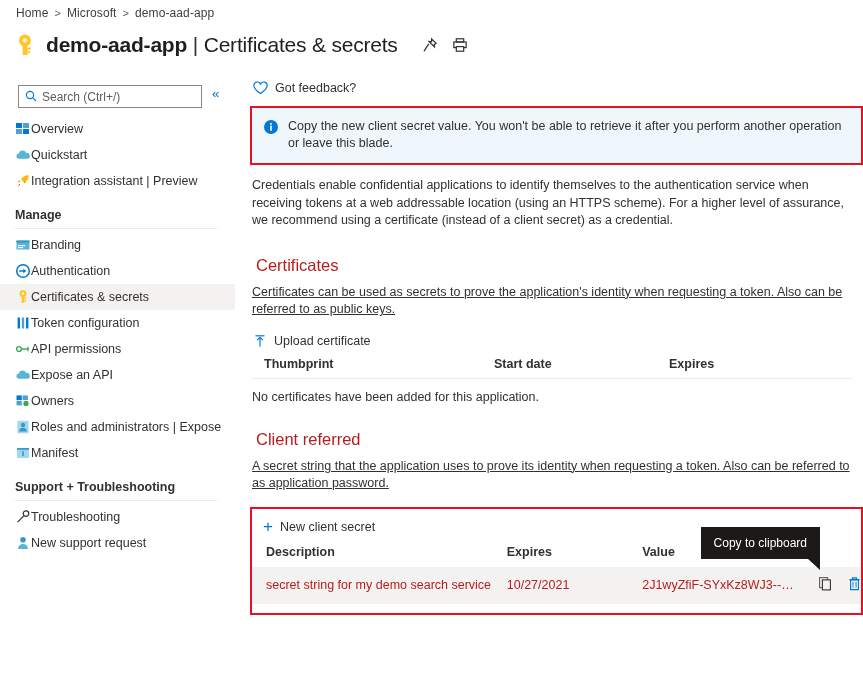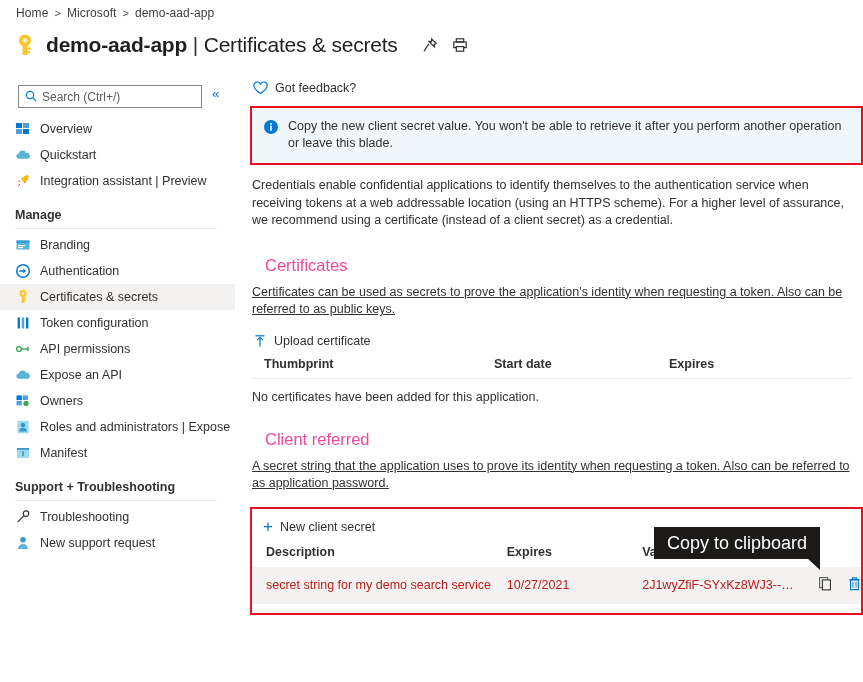--- a/index.html
+++ b/index.html
@@ -55,21 +55,21 @@
   }
   .search-input::placeholder { color: #605e5c; opacity: 1; }
   .collapse-btn {
     position: absolute; left: 212px; top: 8px;
     font-size: 13px; color: #0078d4; cursor: pointer; line-height: 16px;
   }
 
   .nav-list { position: absolute; left: 0; top: 38px; width: 235px; }
   .nav-item {
     display: flex; align-items: center; height: 26px;
-    padding-left: 15px; gap: 9px; cursor: pointer;
+    padding-left: 15px; cursor: pointer;
     font-size: 12.5px; color: #323130; white-space: nowrap;
   }
   .nav-item.selected { background: #f3f2f1; }
   .nav-item .ico { width: 16px; height: 16px; flex: 0 0 16px; display: block; }
   .nav-group {
     font-size: 12.5px; font-weight: 700; color: #323130;
     padding-left: 15px; height: 24px; display: flex; align-items: flex-end;
     padding-bottom: 2px;
   }
   .nav-rule { height: 1px; background: #edebe9; margin: 4px 18px 3px 15px; }
@@ -95,22 +95,22 @@
   }
   .infobar .txt { font-size: 12.5px; color: #323130; line-height: 17px; }
   .infobar svg { flex: 0 0 16px; margin-top: 1px; }
 
   .body-para {
     font-size: 12.5px; color: #323130; line-height: 17.5px;
     margin: 12px 0 0 2px; width: 600px;
   }
 
   .sec-head {
-    font-size: 16.5px; font-weight: 400; color: #ec4899;
-    margin: 26px 0 0 15px;
+    font-size: 16.5px; font-weight: 400; color: #b91c1c;
+    margin: 26px 0 0 6px;
   }
   .sec-desc {
     font-size: 12.5px; color: #323130; line-height: 17.5px;
     margin: 9px 0 0 2px; width: 600px; text-decoration: underline;
   }
 
   .cmdbar { display: flex; align-items: center; gap: 8px; margin: 15px 0 0 3px; }
   .cmd { display: flex; align-items: center; gap: 7px; cursor: pointer; font-size: 12.5px; color: #323130; }
   .cmd svg { display: block; }
   .plus { color: #0078d4; font-size: 17px; line-height: 12px; font-weight: 400; }
@@ -134,21 +134,21 @@
     font-size: 12.5px; color: #b91c1c; padding: 9px 0 9px 14px;
     white-space: nowrap; overflow: hidden; text-overflow: ellipsis;
   }
   td.icons { padding-left: 0; padding-right: 8px; }
   .icon-cell { display: flex; align-items: center; justify-content: flex-start; gap: 14px; }
   .icon-btn { cursor: pointer; display: block; }
 
   
   .tooltip {
     position: absolute; background: #1b1a19; color: #ffffff;
-    font-size: 18px; padding: 9px 13px; white-space: nowrap;
+    font-size: 12px; padding: 9px 13px; white-space: nowrap;
     z-index: 30; line-height: 14px;
   }
   .tooltip .tail {
     position: absolute; right: 0px; bottom: -11px;
     width: 0; height: 0;
     border-left: 13px solid transparent;
     border-top: 12px solid #1b1a19;
   }
 </style>
 </head>

